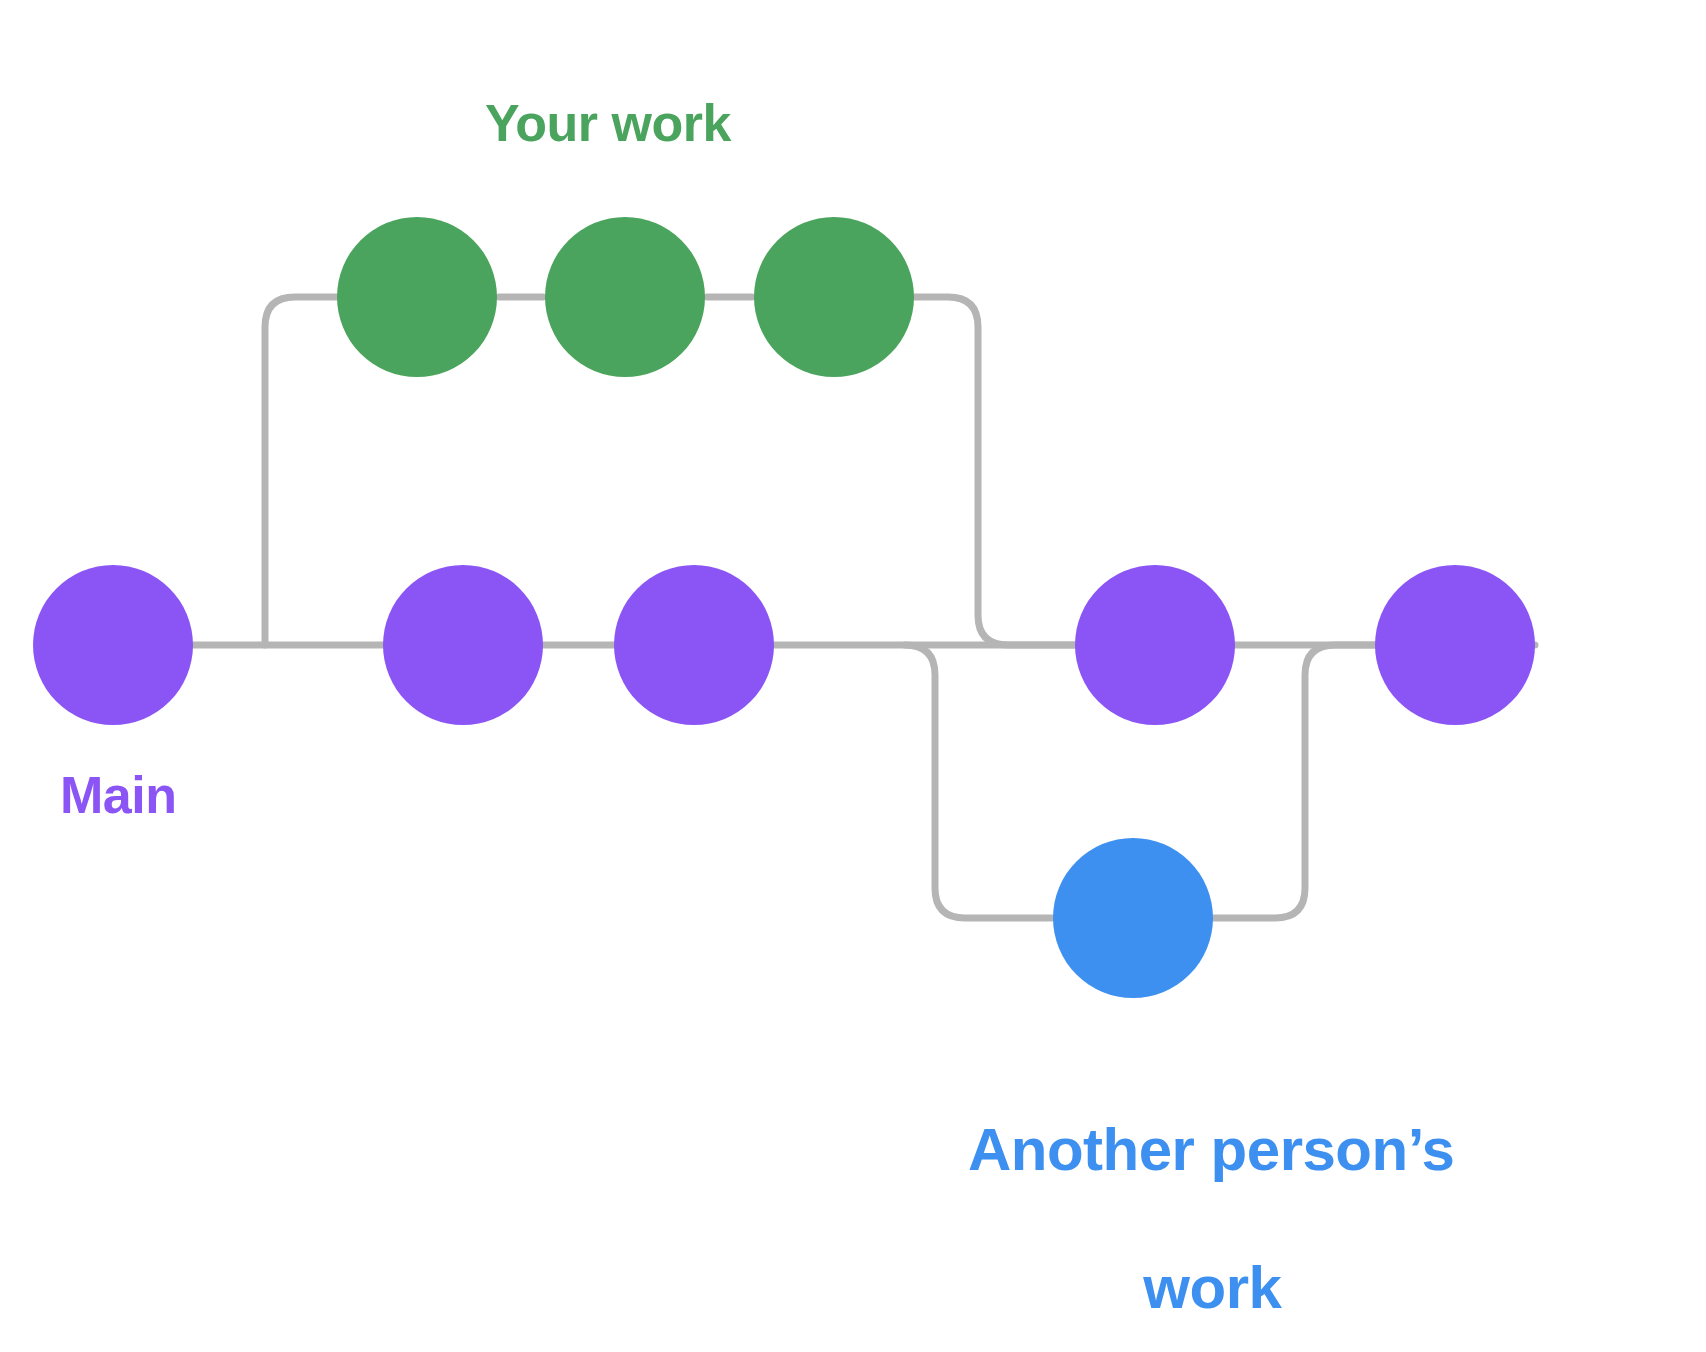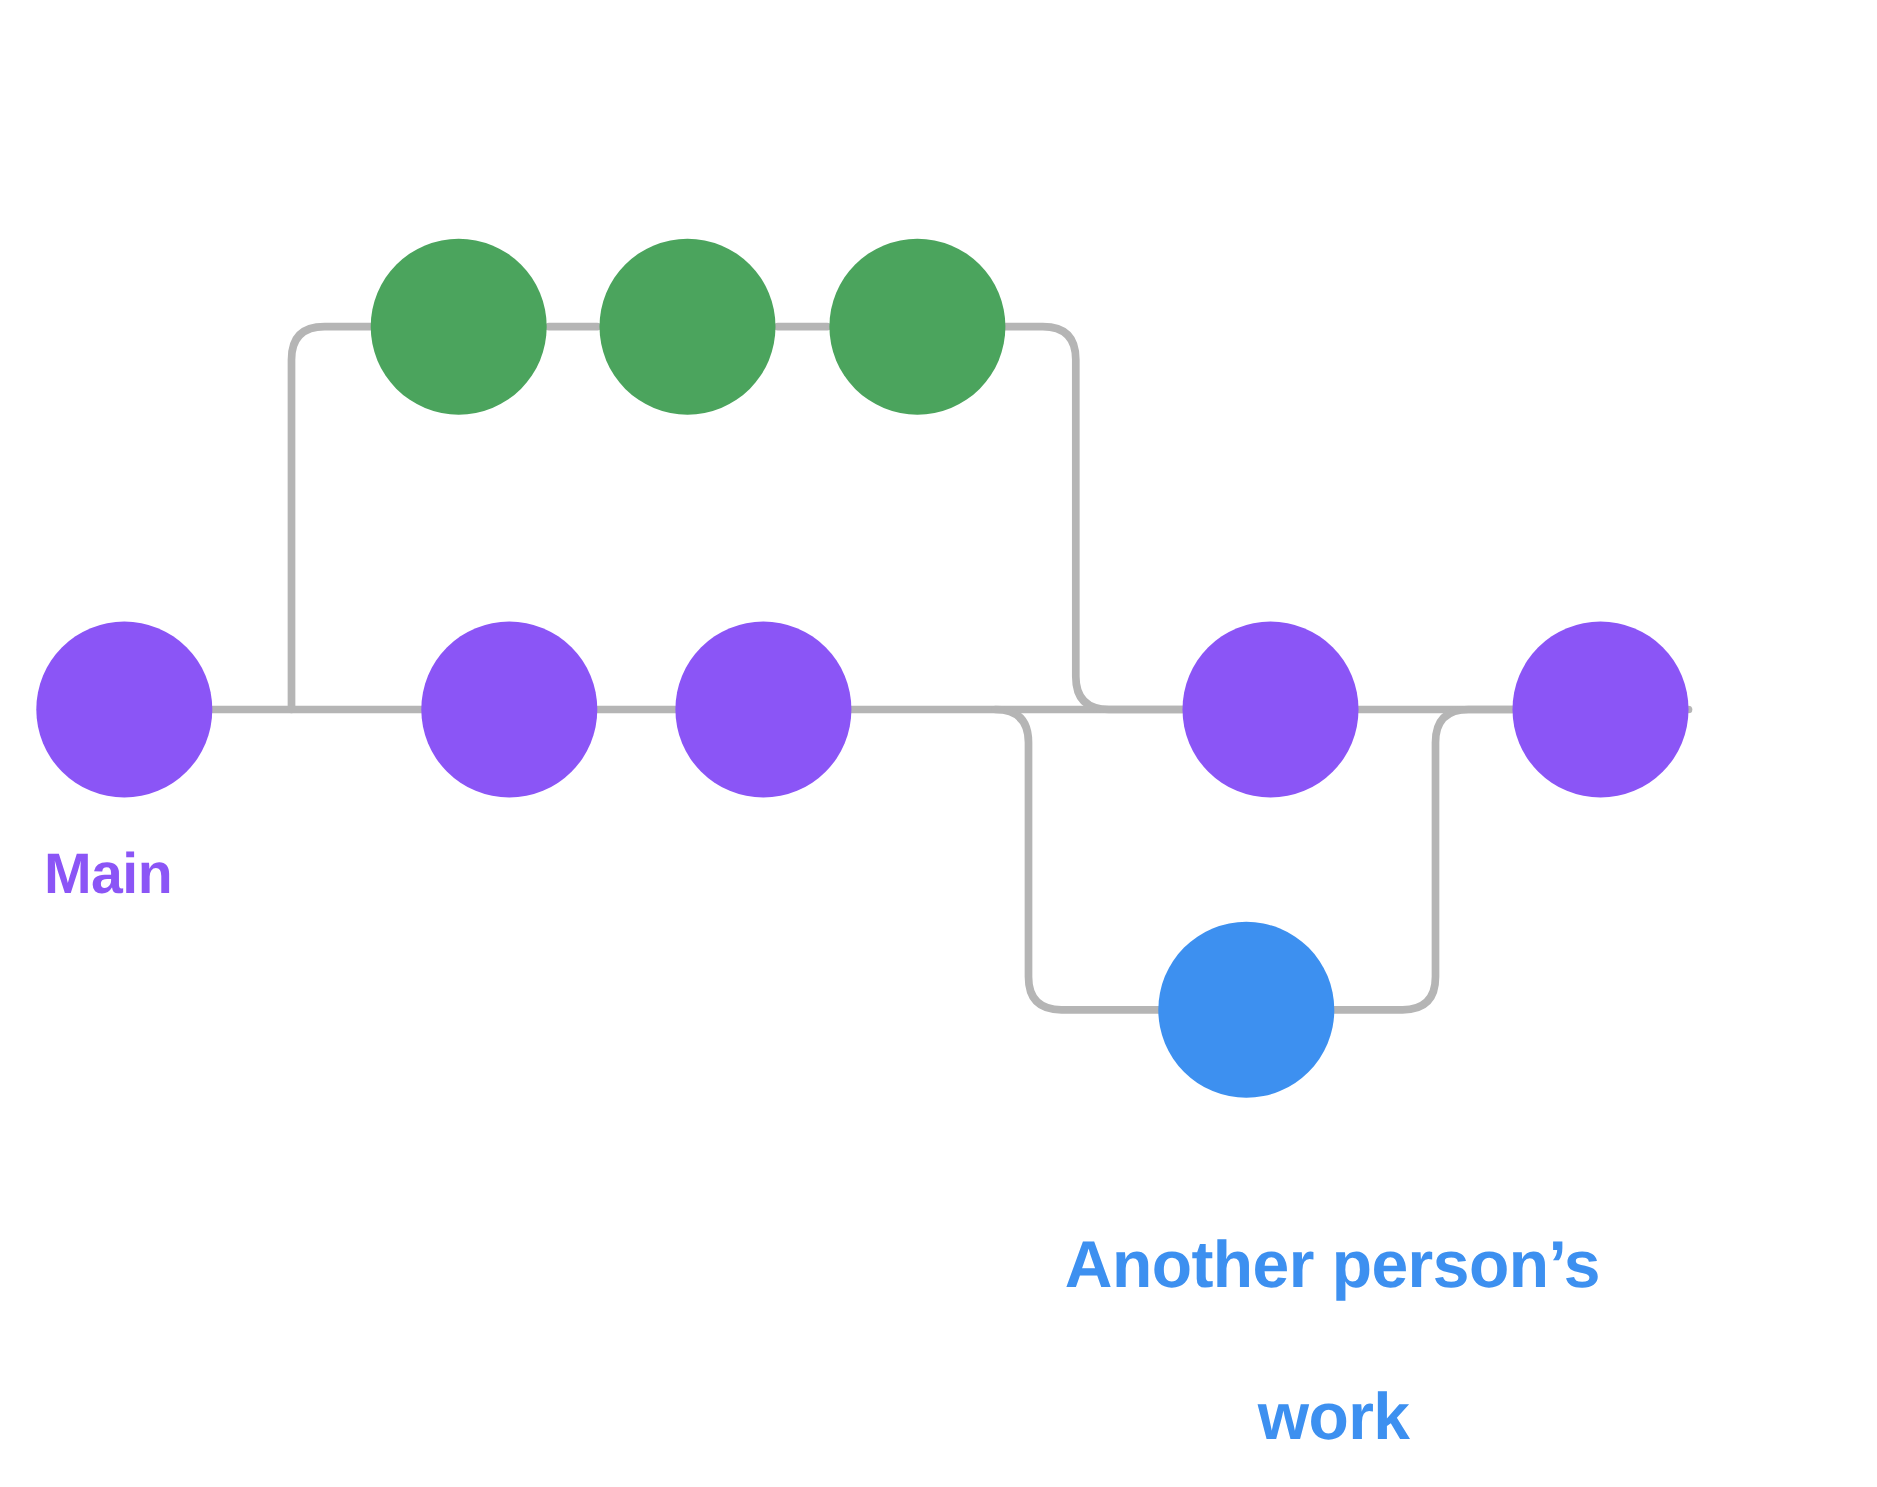--- a/index.html
+++ b/index.html
@@ -31,21 +31,21 @@
     letter-spacing: -0.5px;
     white-space: pre;
     line-height: 1.15;
   }
   #label-your-work {
     left: 485px;
     top: 94px;
     font-size: 52px;
   }
   #label-main {
-    left: 40px;
+    left: 60px;
     top: 766px;
     font-size: 52px;
   }
   #label-another {
     left: 900px;
     top: 1046px;
     width: 560px;
     text-align: center;
     font-size: 60px;
   }
@@ -85,20 +85,21 @@
       <circle cx="417" cy="297" r="80" fill="#4BA45D"></circle>
       <circle cx="625" cy="297" r="80" fill="#4BA45D"></circle>
       <circle cx="834" cy="297" r="80" fill="#4BA45D"></circle>
     </g>
 
     <g id="nodes-another-person">
       <circle cx="1133" cy="918" r="80" fill="#3D90F0"></circle>
     </g>
   </svg>
 
+  <div class="lbl" id="label-your-work" style="color:#4BA45D">Your work</div>
 
   <div class="lbl" id="label-main" style="color:#8B55F6">Main</div>
 
   <div class="lbl" id="label-another" style="color:#3D90F0">
     <span>Another person’s</span><br>
     <span>work</span>
   </div>
 
 </div>
 

